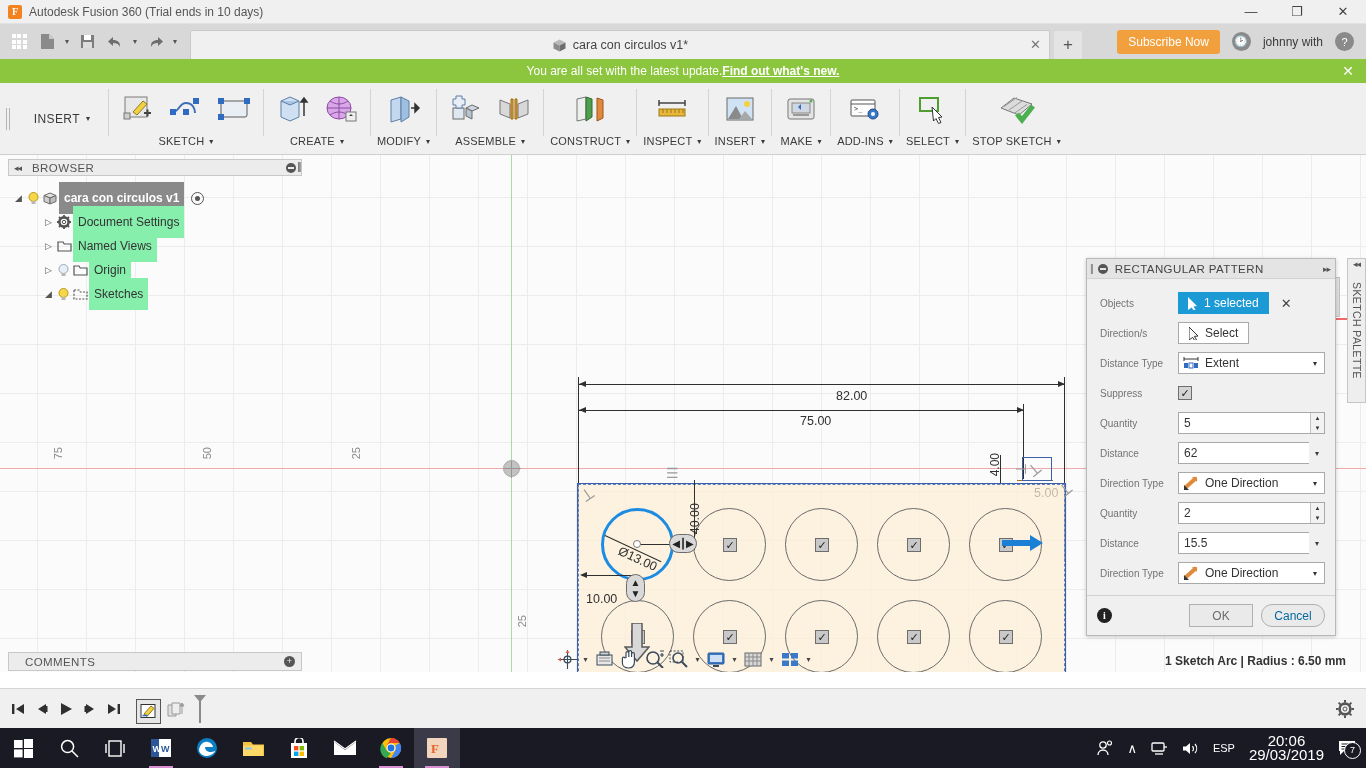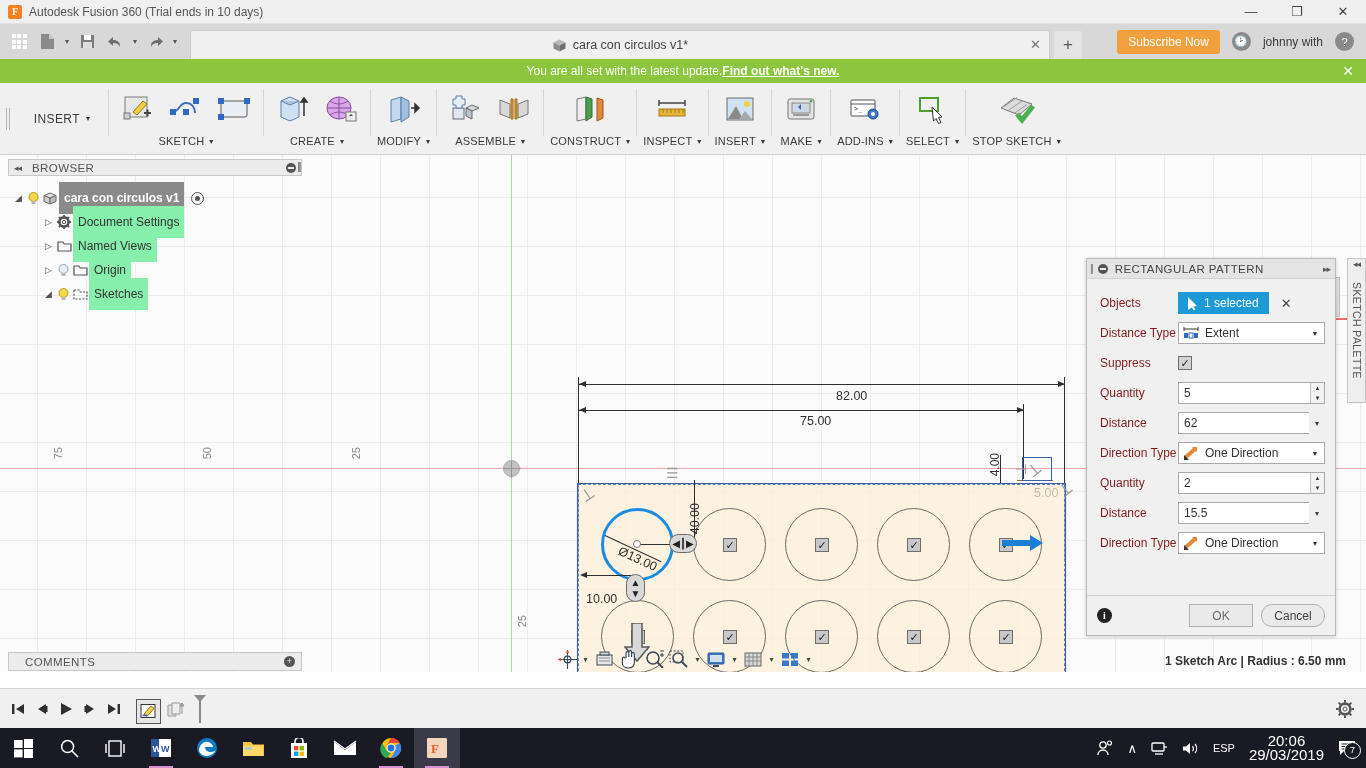--- a/index.html
+++ b/index.html
@@ -228,21 +228,21 @@
   .dlg-grip { margin-left:3px; color:#888; font-size:10px; letter-spacing:-2px;}
   .dlg-min { margin-left:6px; width:10px; height:10px; border-radius:50%;
     background:#555; position:relative; }
   .dlg-min:after { content:""; position:absolute; left:2px; top:4.5px;
     width:6px; height:1.5px; background:#e4e4e4; }
   .dlg-name { margin-left:7px; letter-spacing:.4px; }
   .dlg-exp { margin-left:auto; margin-right:5px; font-size:9px; color:#555;
     letter-spacing:-1px; }
   .dlg-body { padding:9px 10px 0 13px; }
   .row { display:flex; align-items:center; height:30px; }
-  .row .lbl { width:78px; font-size:12px; color:#7f1d1d; }
+  .row .lbl { width:78px; font-size:10px; color:#737373; }
   .sel-btn { background:#1c9ad6; color:#fff; height:22px; padding:0 10px;
     display:flex; align-items:center; font-size:12px; gap:6px; }
   .sel-btn-white { background:#fff; border:1px solid #a9a9a9; color:#333;
     height:22px; padding:0 10px; display:flex; align-items:center;
     font-size:12px; gap:6px; }
   .row .xbtn { margin-left:12px; font-size:13px; color:#444; }
   .combo { flex:1; height:22px; background:#fff; border:1px solid #a9a9a9;
     display:flex; align-items:center; padding:0 4px; font-size:12px;
     color:#333; gap:6px; }
   .combo .cv { flex:1; }
@@ -259,21 +259,21 @@
   .dlg-foot { position:absolute; left:0; bottom:0; width:248px; height:40px;
     border-top:1px solid #d2d2d2; display:flex; align-items:center;
     padding:0 10px; }
   .info-ico { width:15px; height:15px; border-radius:50%; background:#222;
     color:#fff; font-size:10px; font-weight:bold; line-height:15px;
     text-align:center; font-family:"Liberation Serif", serif; }
   .dlg-btns { margin-left:auto; display:flex; gap:8px; }
   .dbtn { width:64px; height:23px; background:#eaeaea; border:1px solid #b0b0b0;
     display:flex; align-items:center; justify-content:center;
     font-size:12px; color:#6b6b6b; }
-  .dbtn.cancel { color:#404040;border-radius:11px; }
+  .dbtn.cancel { color:#0369a1;border-radius:11px; }
 
   
   .navbar { position:absolute; left:556px; top:648px; display:flex;
     align-items:center; gap:3px; }
   .nav-btn { width:22px; height:22px; display:flex; align-items:center;
     justify-content:center; color:#3a4a5a; }
   .nav-ca { width:9px; height:22px; display:flex; align-items:center;
     justify-content:center; font-size:8px; color:#444; }
   .status-txt { position:absolute; right:20px; top:654px; font-size:12px;
     color:#333; font-weight:bold; }
@@ -832,20 +832,29 @@
         <span class="lbl">Objects</span>
         <span class="sel-btn">
           <svg width="10" height="13" viewBox="0 0 10 13">
               <path d="M0 0l9 9-3.7.4 2.2 3.2-1.7 1L3.7 10.4 0 13z" fill="#fff"></path>
             </svg>
           <span>1 selected</span>
         </span>
         <span class="xbtn">✕</span>
       </div>
 
+      <div class="row">
+        <span class="lbl">Direction/s</span>
+        <span class="sel-btn-white">
+          <svg width="10" height="13" viewBox="0 0 10 13">
+              <path d="M0 0l9 9-3.7.4 2.2 3.2-1.7 1L3.7 10.4 0 13z" fill="#fff" stroke="#333"></path>
+            </svg>
+          <span>Select</span>
+        </span>
+      </div>
 
       <div class="row">
         <span class="lbl">Distance Type</span>
         <span class="combo">
           <svg width="16" height="14" viewBox="0 0 16 14">
               <path d="M1 3h14M1 1v4M15 1v4" stroke="#333"></path>
               <rect x="1" y="7" width="4" height="5" fill="#2f6bc0"></rect>
               <rect x="6" y="7" width="4" height="5" fill="#fff" stroke="#2f6bc0"></rect>
               <rect x="11" y="7" width="4" height="5" fill="#2f6bc0"></rect>
             </svg>

